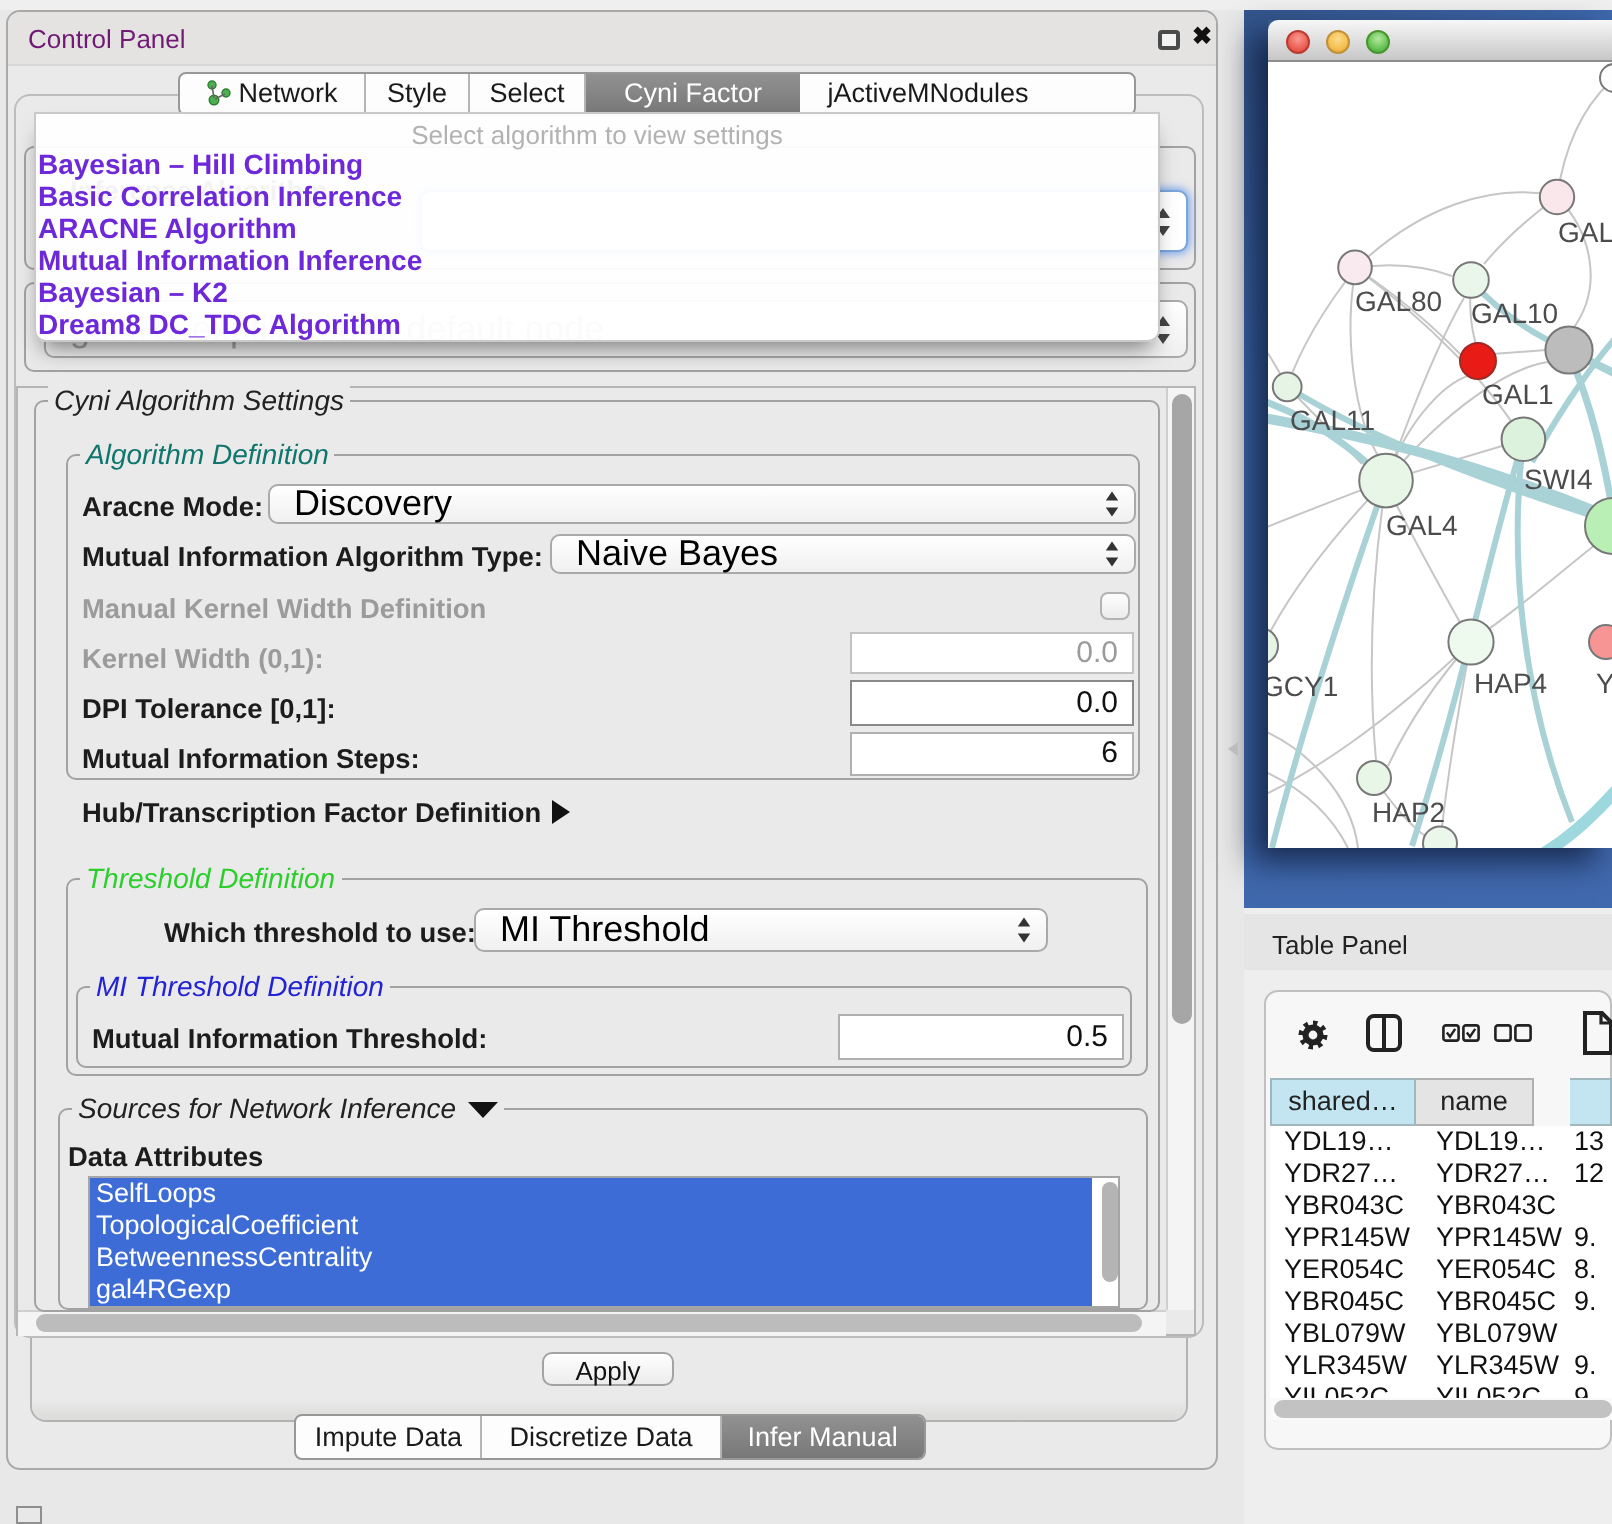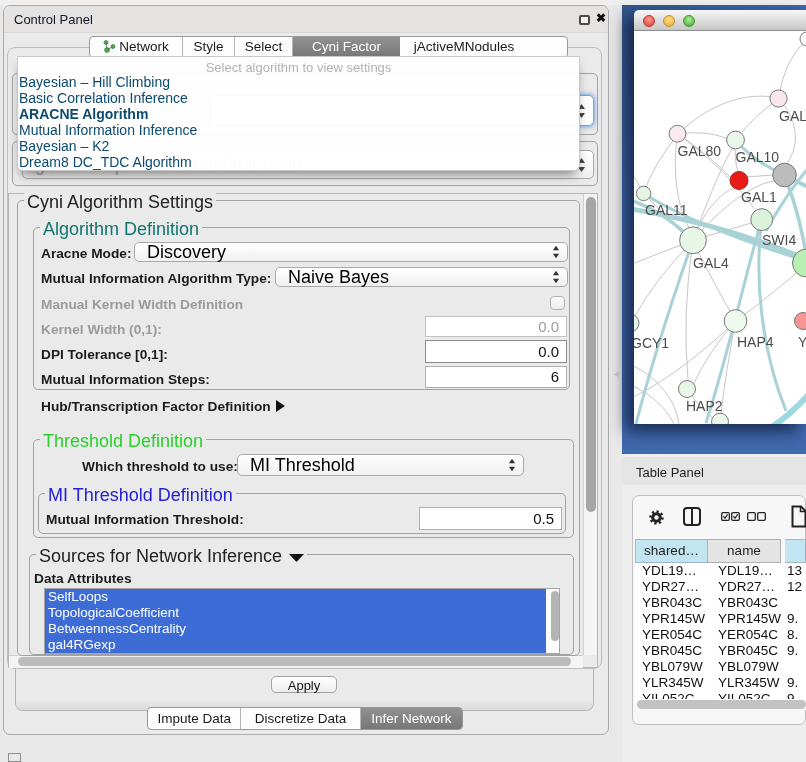--- a/index.html
+++ b/index.html
@@ -1,38 +1,38 @@
 <!DOCTYPE html>
 <html><head>
 <meta charset="utf-8">
 <style>
 * { margin:0; padding:0; box-sizing:border-box; }
 html,body { width:806px; height:762px; overflow:hidden; }
 body { font-family:"Liberation Sans", sans-serif; background:#e9e8e8; position:relative; }
 .abs { position:absolute; }
 .lb { position:absolute; font-size:13.7px; font-weight:bold; color:#1c1c1c; white-space:nowrap; }
 .grp { position:absolute; border:1px solid #a2a2a2; border-radius:5px; }
-.grp .t { position:absolute; top:-9px; left:6px; background:#ebeaea; padding:0 3px; font-size:18px; color:#222; white-space:nowrap; }
+.grp .t { position:absolute; top:-9px; left:6px; background:#ebeaea; padding:0 3px; font-size:14px; color:#222; white-space:nowrap;font-style:italic; }
 .combo { position:absolute; background:linear-gradient(#ffffff,#f0f0f0); border:1px solid #a9a9a9; border-radius:5px; font-size:18px; color:#000; }
 .combo .ct { position:absolute; left:12px; top:50%; transform:translateY(-50%); white-space:nowrap; }
 .combo svg { position:absolute; right:7px; top:50%; transform:translateY(-50%); }
 .tf { position:absolute; background:#fff; border:1px solid #b0b0b0; font-size:15px; color:#111; text-align:right; padding-right:7px; white-space:nowrap; }
 .tabbar { position:absolute; background:#fdfdfd; border:1px solid #989898; border-radius:4px; display:flex; overflow:hidden; }
 .tab { font-size:13.5px; color:#1a1a1a; text-align:center; line-height:20px; border-right:1px solid #b5b5b5; }
 .tab:last-child { border-right:none; }
 .tab.sel { background:linear-gradient(#919191,#787878); color:#fff; border-right:none; }
 </style>
 </head>
 <body>
 
 <div class="abs" style="left:0;top:0;width:806px;height:5px;background:#f0efef;"></div>
 
 <div class="abs" id="cpanel" style="left:3px;top:5px;width:606px;height:730px;background:#ebeaea;border:1px solid #a9a9a9;border-radius:7px;"></div>
 <div class="abs" style="left:4px;top:6px;width:604px;height:27px;background:#e4e3e2;border-radius:6px 6px 0 0;border-bottom:1px solid #d8d7d6;"></div>
-<div class="abs" style="left:14px;top:12px;font-size:13px;color:#0f172a;">Control Panel</div>
+<div class="abs" style="left:14px;top:12px;font-size:13px;color:#701a75;">Control Panel</div>
 
 <div class="abs" style="left:579px;top:15px;width:11px;height:10px;border:2px solid #4a4a4a;border-radius:2px;background:#f2f2f2;"></div>
 <div class="abs" style="left:596px;top:11px;font-size:12px;font-weight:bold;color:#111;">✖</div>
 
 <div class="abs" style="left:7px;top:47px;width:595px;height:622px;border:1px solid #bdbdbc;border-radius:8px;"></div>
 
 <div class="tabbar" style="left:89px;top:36px;width:479px;height:22px;">
   <div class="tab" style="width:93px;"><svg width="13" height="13" viewBox="0 0 13 13" style="vertical-align:-2px;margin-right:3px;">
         <circle cx="3" cy="2.5" r="2" fill="#4caf50" stroke="#2e7d32" stroke-width=".7"></circle>
         <circle cx="4" cy="10" r="2.4" fill="#4caf50" stroke="#2e7d32" stroke-width=".7"></circle>
@@ -135,28 +135,28 @@
 <div class="abs" style="left:45px;top:589px;width:501px;height:64px;background:#3d6cd7;color:#fff;font-size:13.5px;line-height:16px;padding-left:3px;">SelfLoops<br>TopologicalCoefficient<br>BetweennessCentrality<br>gal4RGexp</div>
 <div class="abs" style="left:551px;top:591px;width:8px;height:50px;background:#b4b4b4;border-radius:5px;"></div>
 
 <div class="abs" style="left:15px;top:669px;width:579px;height:42px;border:1px solid #b3b3b3;border-top:none;border-radius:0 0 8px 8px;"></div>
 <div class="abs" style="left:16px;top:700px;width:577px;height:10px;background:linear-gradient(#eae9e9,#dbdbda);border-radius:0 0 7px 7px;"></div>
 <div class="abs" style="left:271px;top:676px;width:66px;height:17px;background:linear-gradient(#ffffff,#ececec);border:1px solid #a3a3a3;border-radius:5px;font-size:13px;text-align:center;line-height:18px;color:#111;">Apply</div>
 
 <div class="tabbar" style="left:147px;top:707px;width:316px;height:23px;">
   <div class="tab" style="width:94px;line-height:21px;">Impute Data</div>
   <div class="tab" style="width:120px;line-height:21px;">Discretize Data</div>
-  <div class="tab sel" style="width:102px;line-height:21px;">Infer Network</div>
+  <div class="tab sel" style="width:102px;line-height:21px;">Infer Manual</div>
 </div>
 
 <div class="abs" style="left:8px;top:753px;width:13px;height:9px;border:1px solid #8f8f8f;background:#e8e8e8;"></div>
 
 <div class="abs" style="left:17px;top:56px;width:563px;height:115px;background:rgba(255,255,255,.95);border:1px solid #c9c9c9;border-radius:0 0 6px 6px;box-shadow:0 7px 11px -4px rgba(0,0,0,.5);z-index:50;"></div>
 <div class="abs" style="left:17px;top:60px;width:563px;text-align:center;font-size:13px;color:#b2b2b2;z-index:51;">Select algorithm to view settings</div>
-<div class="abs" style="left:19px;top:74px;font-size:14px;color:#0c4a6e;line-height:16px;z-index:51;">Bayesian – Hill Climbing<br>Basic Correlation Inference<br><b>ARACNE Algorithm</b><br>Mutual Information Inference<br>Bayesian – K2<br>Dream8 DC_TDC Algorithm</div>
+<div class="abs" style="left:19px;top:74px;font-size:14px;color:#6d28d9;line-height:16px;z-index:51;font-weight:bold;">Bayesian – Hill Climbing<br>Basic Correlation Inference<br><b>ARACNE Algorithm</b><br>Mutual Information Inference<br>Bayesian – K2<br>Dream8 DC_TDC Algorithm</div>
 
 <div class="abs" style="left:622px;top:5px;width:184px;height:449px;background:linear-gradient(135deg,#34568c 0%,#3e68ac 30%,#4169ae 100%);"></div>
 
 <div class="abs" style="left:634px;top:10px;width:172px;height:414px;box-shadow:-8px 7px 15px rgba(8,18,45,.72);"></div>
 
 <div class="abs" style="left:634px;top:10px;width:172px;height:21px;background:linear-gradient(#f7f7f7,#c7c7c7);border-bottom:1px solid #8e8e8e;border-radius:5px 0 0 0;"></div>
 <div class="abs" style="left:643px;top:15px;width:12px;height:12px;border-radius:50%;background:radial-gradient(circle at 50% 35%,#f89a90,#ed5f55 60%,#d2402f);border:.5px solid #b93c30;"></div>
 <div class="abs" style="left:663px;top:15px;width:12px;height:12px;border-radius:50%;background:radial-gradient(circle at 50% 35%,#fbdc8a,#f5bf4f 60%,#d49a2c);border:.5px solid #c09139;"></div>
 <div class="abs" style="left:683px;top:15px;width:12px;height:12px;border-radius:50%;background:radial-gradient(circle at 50% 35%,#b5e8a0,#67c355 60%,#3f9e32);border:.5px solid #49962e;"></div>
 
@@ -263,21 +263,21 @@
     <rect x="10.7" y="0.7" width="7.6" height="7.6" rx="1.2" fill="none" stroke="#222" stroke-width="1.3"></rect>
   </svg>
 
 <svg class="abs" style="left:791px;top:505px;" width="16" height="23" viewBox="0 0 16 23">
     <path d="M1.5 1.5 L10 1.5 L14.5 6 L14.5 21.5 L1.5 21.5 Z" fill="#f7f7f7" stroke="#222" stroke-width="2"></path>
     <path d="M9.5 1.5 L9.5 6.5 L14.5 6.5" fill="none" stroke="#222" stroke-width="1.6"></path>
   </svg>
 
 <div class="abs" style="left:635px;top:539px;width:171px;height:24px;">
   <div class="abs" style="left:0;top:0;width:73px;height:24px;background:#c3e5f1;border:1px solid #9fb7bf;font-size:13.5px;text-align:center;line-height:22px;color:#222;">shared…</div>
-  <div class="abs" style="left:73px;top:0;width:73px;height:24px;background:#e4e4e4;border:1px solid #b0b0b0;border-left:none;font-size:13.5px;text-align:center;line-height:22px;color:#222;">name</div>
+  <div class="abs" style="left:73px;top:0;width:59px;height:24px;background:#e4e4e4;border:1px solid #b0b0b0;border-left:none;font-size:13.5px;text-align:center;line-height:22px;color:#222;">name</div>
   <div class="abs" style="left:150px;top:0;width:21px;height:24px;background:#c3e5f1;border:1px solid #9fb7bf;border-left:none;"></div>
 </div>
 <div class="abs" style="left:635px;top:563px;width:171px;height:137px;overflow:hidden;font-size:13.5px;color:#111;background:#fff;">
   <div class="abs" style="left:7px;top:0;width:66px;text-align:left;line-height:16px;">YDL19…<br>YDR27…<br>YBR043C<br>YPR145W<br>YER054C<br>YBR045C<br>YBL079W<br>YLR345W<br>YIL052C</div>
   <div class="abs" style="left:83px;top:0;width:66px;text-align:left;line-height:16px;">YDL19…<br>YDR27…<br>YBR043C<br>YPR145W<br>YER054C<br>YBR045C<br>YBL079W<br>YLR345W<br>YIL052C</div>
   <div class="abs" style="left:152px;top:0;width:22px;text-align:left;line-height:16px;">13<br>12<br>&nbsp;<br>9.<br>8.<br>9.<br>&nbsp;<br>9.<br>9.</div>
 </div>
 
 <div class="abs" style="left:635px;top:699px;width:171px;height:11px;background:#fafafa;"></div>
 <div class="abs" style="left:637px;top:700px;width:169px;height:9px;background:#c2c2c2;border-radius:5px;"></div>

